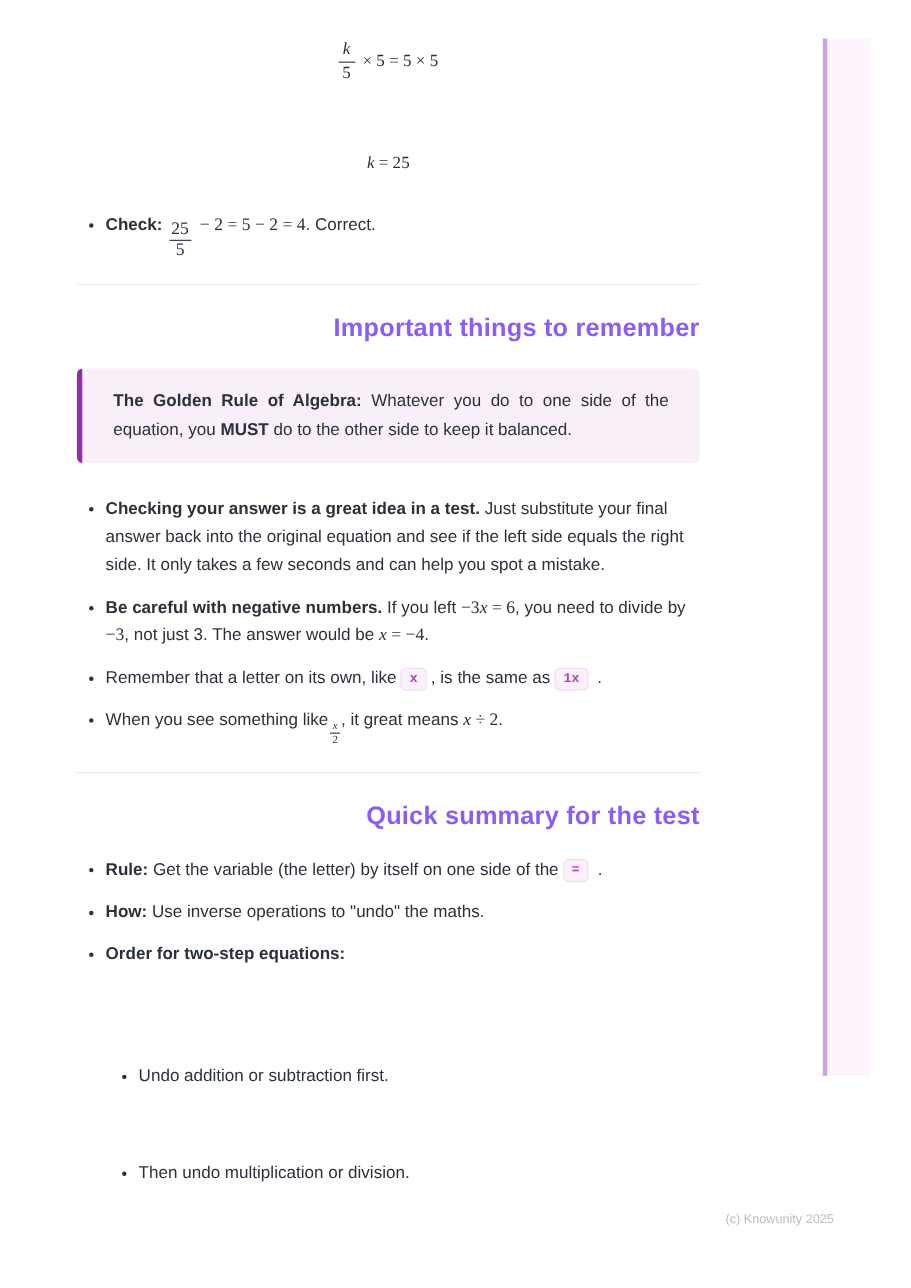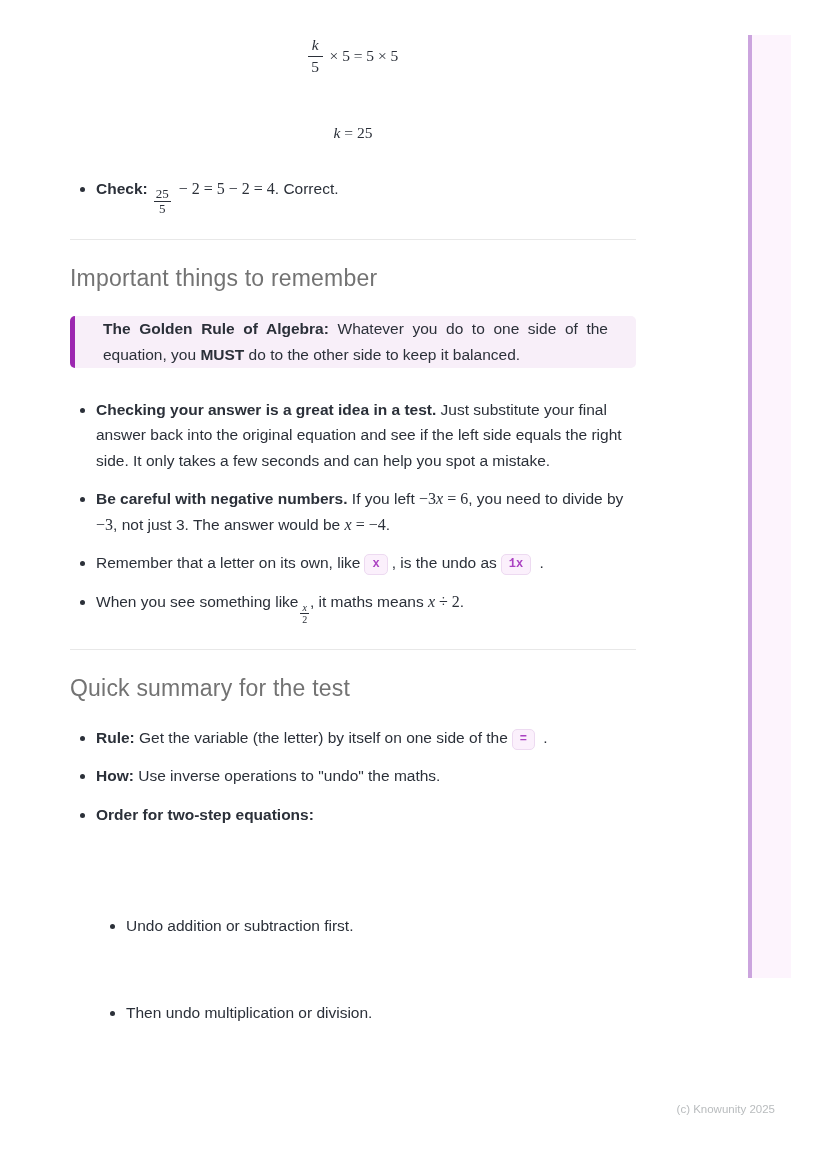--- a/index.html
+++ b/index.html
@@ -13,69 +13,69 @@
   }
   .page{position:absolute;inset:0;}
   .content{position:absolute;left:70px;top:0;width:566px;}
 
   
   .math{font-family:"Liberation Serif","DejaVu Serif",serif;}
   .math i{font-style:italic;}
   .math-display{display:flex;justify-content:center;align-items:center;gap:7px;
     font-family:"Liberation Serif","DejaVu Serif",serif;font-size:15.5px;color:#2b3039;}
   .math-display.eq1{margin-top:36px;}
-  .math-display.eq2{margin-top:48px;}
+  .math-display.eq2{margin-top:64px;}
   .dfrac{display:inline-flex;flex-direction:column;align-items:center;line-height:1.2;}
   .dfrac .num{padding:0 4px 1px;border-bottom:1.3px solid #2b3039;font-style:italic;}
   .dfrac .den{padding-top:1px;}
   .sfrac{display:inline-flex;flex-direction:column;align-items:center;line-height:1.1;
     font-size:10px;vertical-align:-4px;font-family:"Liberation Serif","DejaVu Serif",serif;}
   .sfrac .num{padding:0 2px;border-bottom:1px solid #2b3039;}
-  .sfrac.check{margin:0 4px 0 6px;font-size:13px;}
+  .sfrac.check{margin:0 4px 0 6px;font-size:16px;}
   .sfrac.inline{margin:0 1px 0 2px;}
   .sfrac .it{font-style:italic;}
 
   
   ul.bullets{list-style:disc;margin:0;padding:0 0 0 26px;font-size:15.5px;line-height:25.5px;}
   ul.bullets li{margin-bottom:13px;}
   ul.bullets li:last-child{margin-bottom:0;}
   ul.sub{list-style:disc;margin:9px 0 2px;padding:0 0 0 30px;}
   ul.sub li{margin-bottom:11px;}
   .rich{white-space:pre-wrap;}
   .rich b{font-weight:bold;}
   .rich .math{font-size:16px;}
   ul.check-list{margin-top:34px;}
 
   
   hr.divider{border:none;border-top:1.5px solid #e8e8e8;margin:0;}
   hr.divider.one{margin-top:22px;}
   hr.divider.two{margin-top:24px;}
-  h2.section-title{color:#737373;font-size:23px;line-height:28px;font-weight:normal;
-    margin:24px 0 0 0;letter-spacing:.2px;}
+  h2.section-title{color:#8b5cf6;font-size:23px;line-height:28px;font-weight:bold;
+    margin:24px 0 0 0;letter-spacing:.2px;text-align:right;}
 
   
   .callout{margin-top:24px;background:#f8eff9;border-left:5px solid #9c27b0;
-    border-radius:5px;padding:0 28px;}
+    border-radius:5px;padding:17px 28px;}
   .callout p{margin:0;font-size:15.5px;line-height:26px;text-align:justify;}
 
   .bullets.group1{margin-top:29px;}
   .bullets.group2{margin-top:23px;}
 
   
   .code-badge{display:inline-block;font-family:"Liberation Mono","DejaVu Sans Mono",monospace;
     font-size:12px;font-weight:bold;color:#ab42c2;background:#fbf0fc;
     border:1px solid #eddaf1;border-radius:5px;padding:2px 7px 3px;margin:0 4px;
     line-height:14px;vertical-align:1px;}
 
   
   .side-strip{position:absolute;left:748px;top:35px;width:39px;height:943px;
     background:#fdf4fd;border-left:4px solid #cba4de;}
 
   
-  .footer{position:absolute;right:53px;top:1103px;font-size:11.5px;color:#b9bcbe;}
+  .footer{position:absolute;right:70px;top:1103px;font-size:11.5px;color:#b9bcbe;}
 </style>
 </head>
 <body>
 
 <div class="page">
   <div class="content">
 
     <div class="math-display eq1">
         <span class="dfrac">
           <span class="num">k</span>
@@ -96,22 +96,22 @@
 
     <h2 class="section-title">Important things to remember</h2>
 
     <div class="callout">
       <p class="rich"><b>The Golden Rule of Algebra:</b><span> Whatever you do to one side of the equation, you </span><b>MUST</b><span> do to the other side to keep it balanced.</span></p>
     </div>
 
     <ul class="bullets group1">
       <li class="rich"><b>Checking your answer is a great idea in a test.</b><span> Just substitute your final answer back into the original equation and see if the left side equals the right side. It only takes a few seconds and can help you spot a mistake.</span></li>
       <li class="rich"><b>Be careful with negative numbers.</b><span> If you left </span><span class="math"><span>−3</span><i>x</i><span> = 6</span></span><span>, you need to divide by </span><span class="math">−3</span><span>, not just 3. The answer would be </span><span class="math"><i>x</i><span> = −4</span></span><span>.</span></li>
-      <li class="rich"><span>Remember that a letter on its own, like</span><span class="code-badge">x</span><span>, is the undo as</span><span class="code-badge">1x</span><span> .</span></li>
-      <li class="rich"><span>When you see something like</span><span class="sfrac inline"><span class="num it">x</span><span>2</span></span><span>, it maths means </span><span class="math"><i>x</i><span> ÷ 2</span></span><span>.</span></li>
+      <li class="rich"><span>Remember that a letter on its own, like</span><span class="code-badge">x</span><span>, is the same as</span><span class="code-badge">1x</span><span> .</span></li>
+      <li class="rich"><span>When you see something like</span><span class="sfrac inline"><span class="num it">x</span><span>2</span></span><span>, it great means </span><span class="math"><i>x</i><span> ÷ 2</span></span><span>.</span></li>
     </ul>
 
     <hr class="divider two">
 
     <h2 class="section-title">Quick summary for the test</h2>
 
     <ul class="bullets group2">
       <li class="rich"><b>Rule:</b><span> Get the variable (the letter) by itself on one side of the</span><span class="code-badge">=</span><span> .</span></li>
       <li class="rich"><b>How:</b><span> Use inverse operations to "undo" the maths.</span></li>
       <li class="rich"><b>Order for two-step equations:</b>

